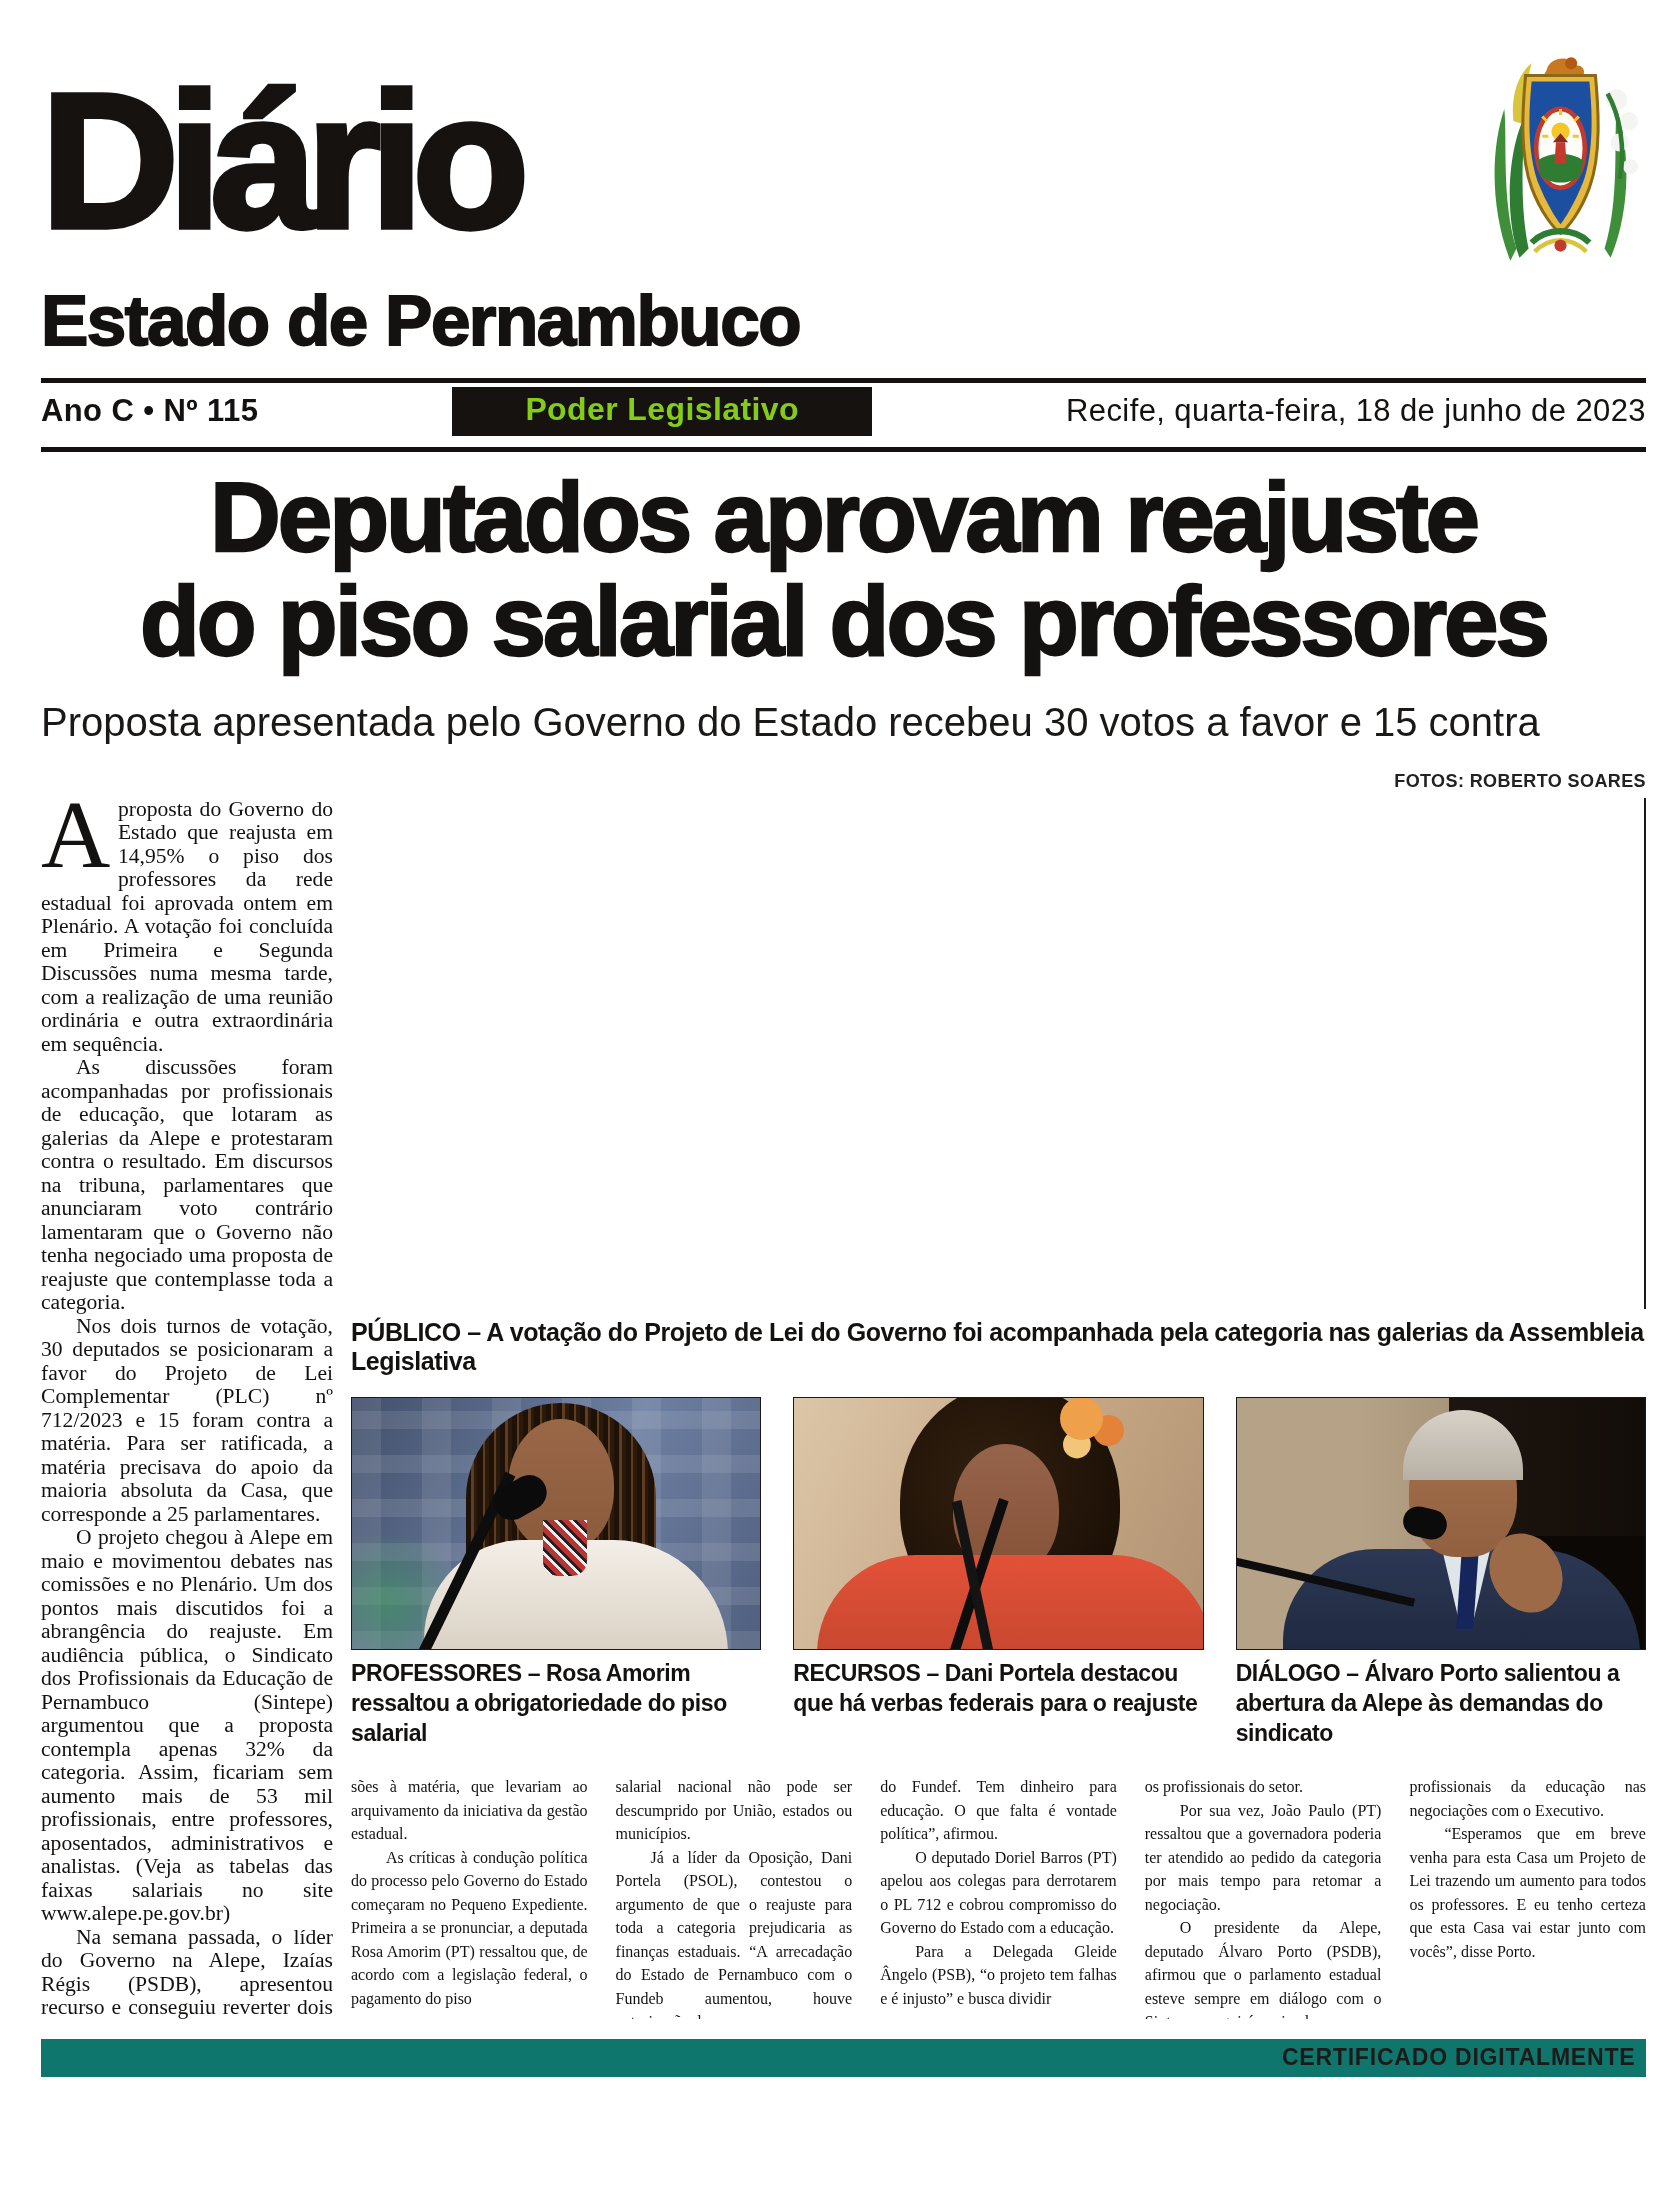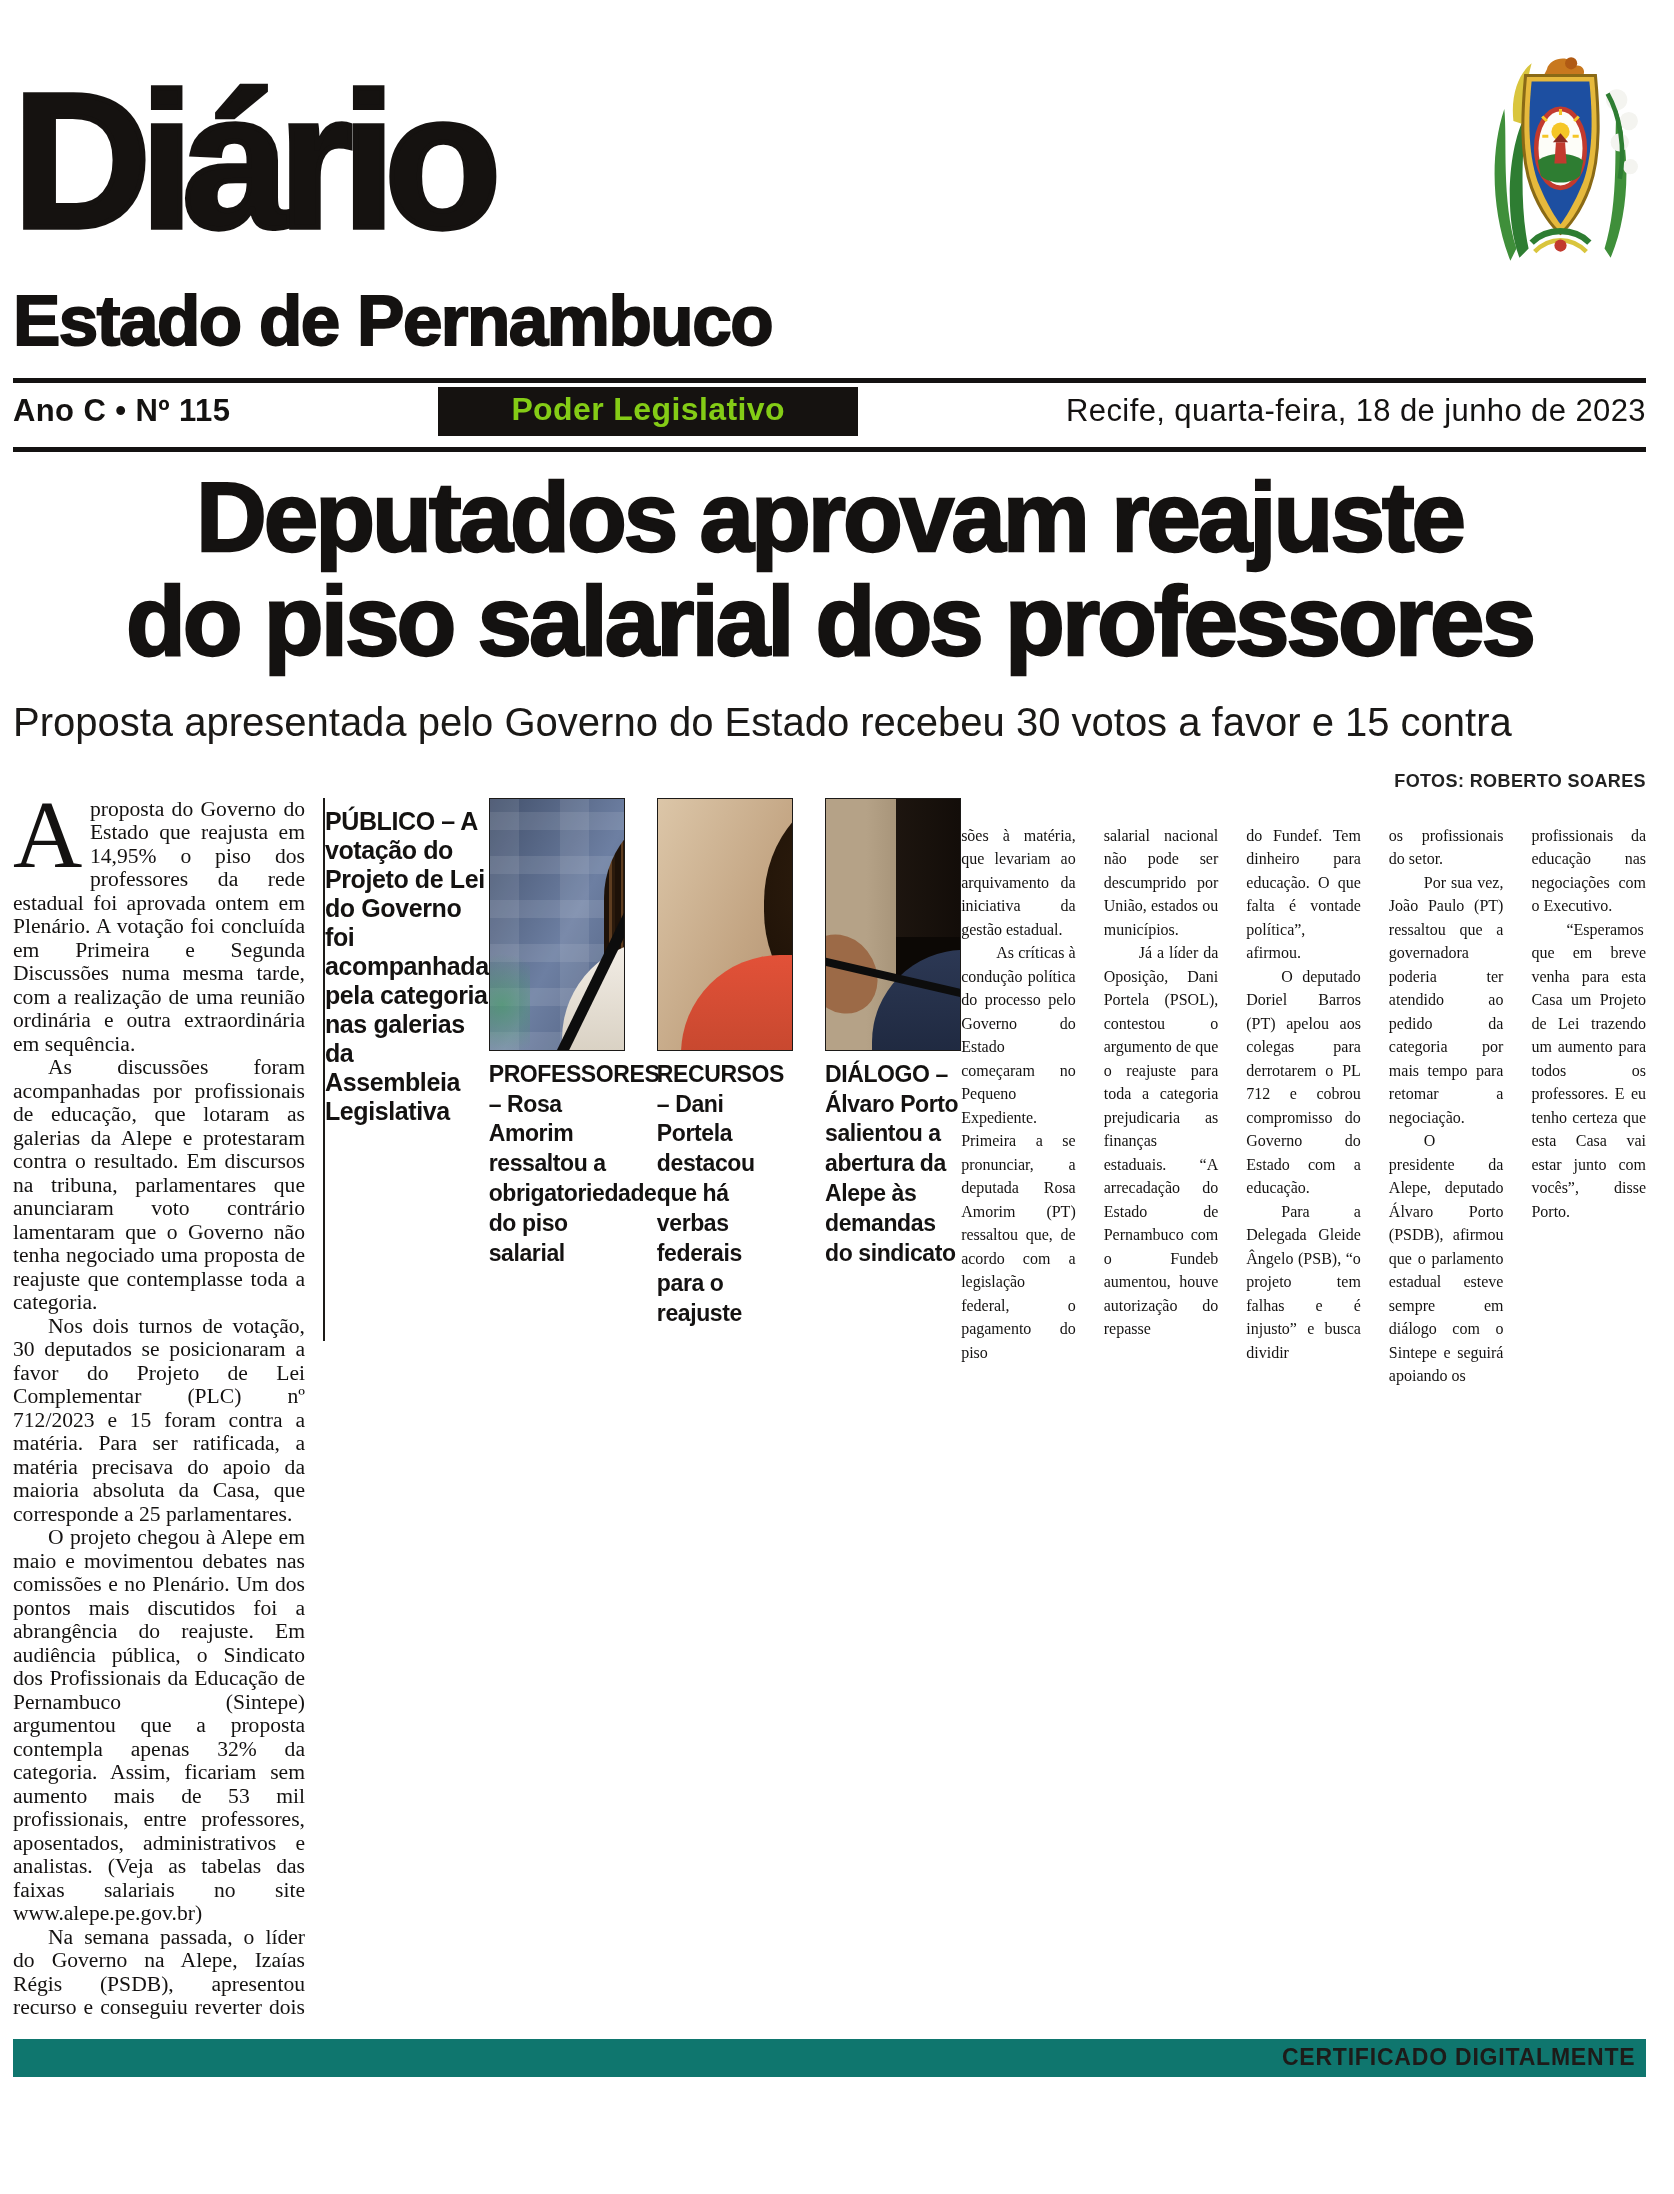--- a/index.html
+++ b/index.html
@@ -1,21 +1,21 @@
 <!DOCTYPE html>
 <html lang="pt-BR" style="font-size:12px"><head>
 <meta charset="utf-8">
 <style>
   html,body{margin:0;padding:0;background:#ffffff;}
   .page{
     position:relative;
     width:1675px;
     height:2194px;
     box-sizing:border-box;
-    padding:39px 29px 0 13px;
+    padding:39px 29px 0 41px;
     background:#ffffff;
     color:#141211;
     font-family:"Liberation Serif", serif;
     overflow:hidden;
   }
   
   .masthead{
     display:flex;
     align-items:center;
     justify-content:space-between;
@@ -110,21 +110,21 @@
   .col-main p, .bcol p{margin:0;}
   .col-main p + p, .bcol p + p{text-indent:35px;}
   .dropcap{
     float:left;
     font-size:96px;
     line-height:71px;
     padding:1.5px 7.6px 0 0;
     font-family:"Liberation Serif", serif;
     font-weight:normal;
   }
-  .right-area{flex:1 1 auto;display:flex;flex-direction:row;min-width:0;}
+  .right-area{flex:1 1 auto;display:flex;flex-direction:column;min-width:0;align-items:flex-end;}
   
   .photo-frame{position:relative;overflow:hidden;border:1.5px solid #1c1a18;background:#2a1b12;}
   .main-photo{height:541px;}
   .abs{position:absolute;}
   
   .mp-base{inset:0;background:linear-gradient(115deg,#120d0a 0%,#3a2113 30%,#5c3019 55%,#4a2715 75%,#2c180e 100%);}
   .mp-woodgrain{inset:0 0 42% 30%;background:repeating-linear-gradient(97deg,rgba(0,0,0,.35) 0 3.8px,rgba(150,80,40,.25) 3.8px 6.8px);transform:skewY(-3deg);}
   .mp-ceil-white{left:-6%;top:-38%;width:88%;height:92%;background:linear-gradient(155deg,#ffffff 10%,#efe6d4 55%,#c9b492 90%);border-radius:50%;transform:rotate(-9deg);box-shadow:0 23px 46px rgba(0,0,0,.35);}
   .mp-ceil-hole{left:-10%;top:-26%;width:38%;height:52%;background:#0b0907;border-radius:50%;transform:rotate(-12deg);}
   .mp-lights{inset:0 0 45% 0;background:

